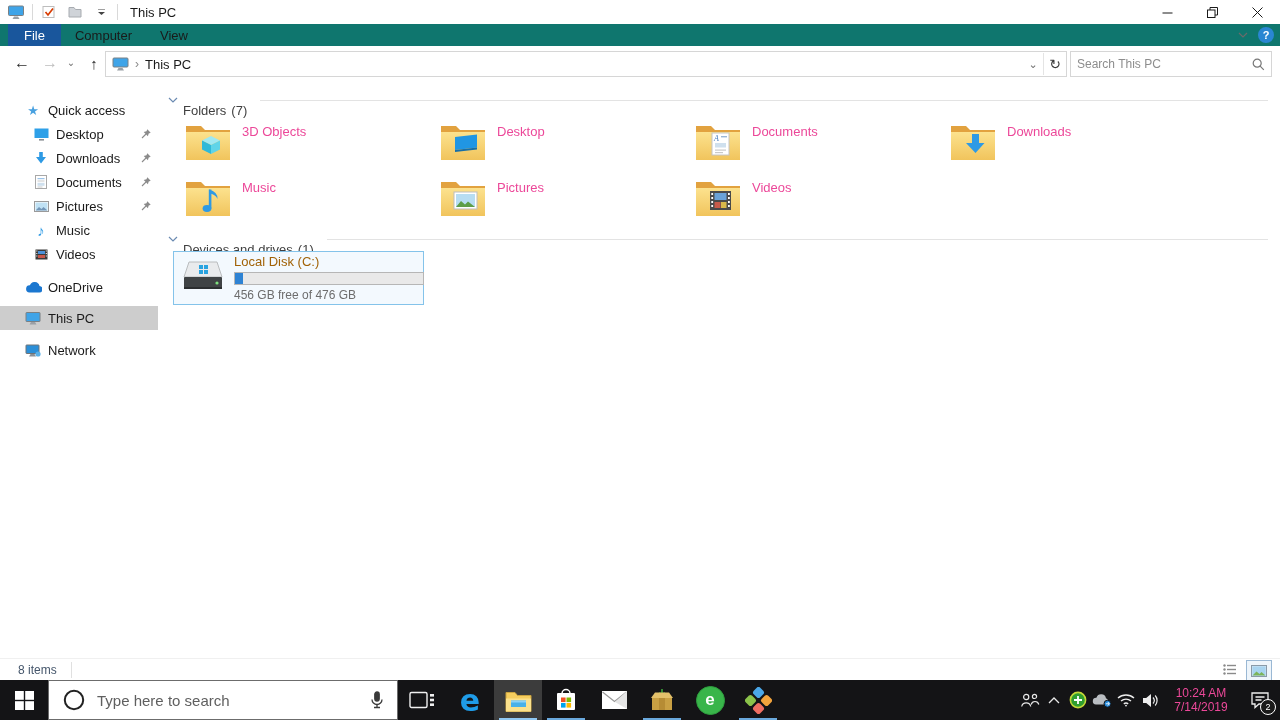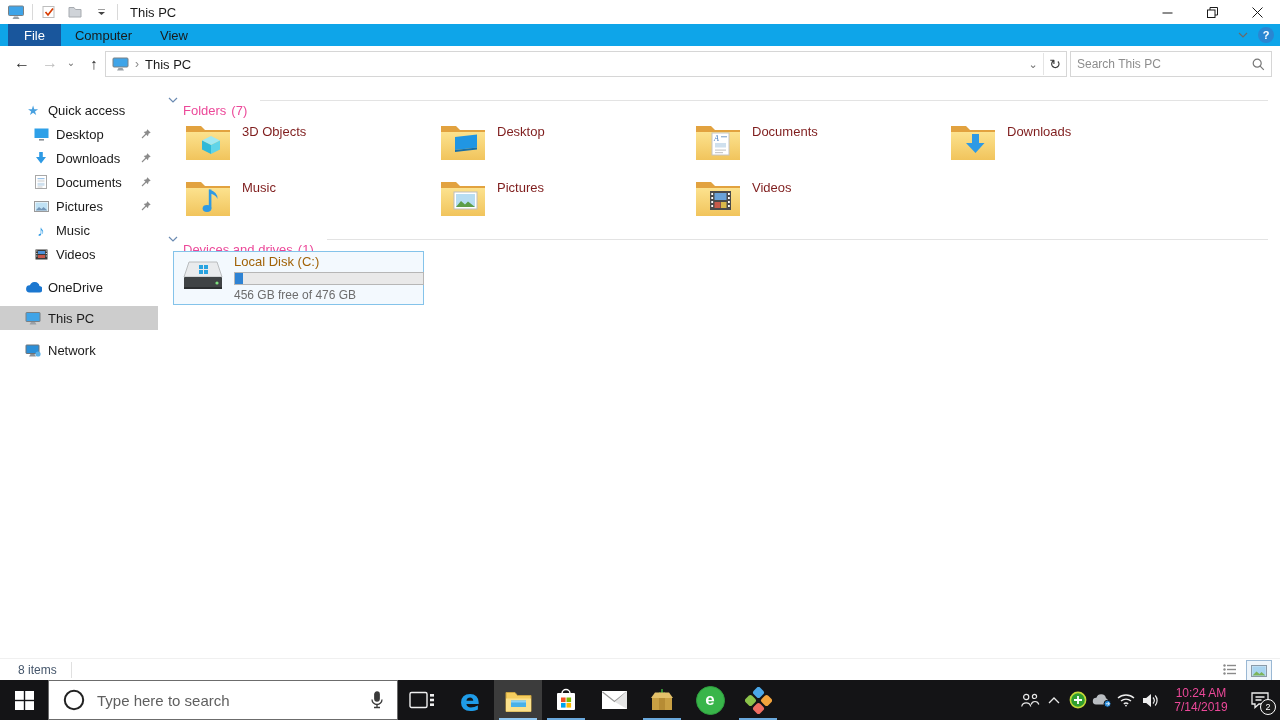--- a/index.html
+++ b/index.html
@@ -12,21 +12,21 @@
   
   .titlebar{position:absolute;left:0;top:0;width:1280px;height:24px;background:#fff;
             display:flex;align-items:center;}
   .qat{display:flex;align-items:center;gap:6px;padding-left:6px;}
   .qat-sep{width:1px;height:16px;background:#d9d9d9;}
   .qat-btn{display:flex;align-items:center;justify-content:center;width:20px;height:20px;}
   .win-title{font-size:13px;color:#1a1a1a;margin-left:6px;}
   .wc{position:absolute;top:0;width:45px;height:24px;display:flex;align-items:center;justify-content:center;}
 
   
-  .ribbontabs{position:absolute;left:0;top:24px;width:1280px;height:22px;background:#0ea5e9;
+  .ribbontabs{position:absolute;left:0;top:24px;width:1280px;height:22px;background:#0f766e;
               border-bottom:1px solid #e4e4e4;display:flex;align-items:stretch;font-size:13px;}
   .rtab{display:flex;align-items:center;justify-content:center;padding:0 14px;color:#1a1a1a;}
   .rtab.active{background:#19569c;color:#fff;margin-left:8px;padding:0 16px;}
   .ribbon-right{position:absolute;right:6px;top:24px;height:22px;display:flex;align-items:center;gap:10px;}
   .help-circle{width:16px;height:16px;border-radius:50%;background:#2a86d2;color:#fff;font-size:11px;
                font-weight:bold;display:flex;align-items:center;justify-content:center;}
 
   
   .navbar{position:absolute;left:0;top:46px;width:1280px;height:34px;background:#fff;
           border-bottom:1px solid #d9d9d9;display:flex;align-items:center;}
@@ -50,25 +50,25 @@
   .s-ico{width:18px;display:flex;justify-content:center;align-items:center;}
   .s-label{margin-left:6px;flex:1;white-space:nowrap;}
   .s-pin{position:absolute;right:6px;top:6px;}
   .ind0 .s-ico{margin-left:24px;}
   .ind1 .s-ico{margin-left:32px;}
 
   
   .main{position:absolute;left:158px;top:80px;width:1122px;height:578px;background:#fff;}
   .gheader{position:absolute;left:10px;right:12px;height:20px;display:flex;align-items:center;gap:5px;}
   .gchev{display:flex;align-items:center;}
-  .gtitle{font-size:13px;color:#ec4899;white-space:nowrap;margin-top:20px;}
+  .gtitle{font-size:13px;color:#404040;white-space:nowrap;margin-top:20px;}
   .gline{flex:1;border-top:1px solid #e3e3e3;margin-left:8px;}
   .tile{position:absolute;width:251px;height:52px;display:flex;}
   .ficon{width:48px;height:44px;margin:3px 0 0 12px;}
-  .flabel{font-size:13px;color:#7f1d1d;margin-left:10px;margin-top:7px;}
+  .flabel{font-size:13px;color:#ec4899;margin-left:10px;margin-top:7px;}
   .drive-tile{position:absolute;left:15px;top:171px;width:249px;height:52px;border:1px solid #84c3ea;
               background:#f3f9fe;display:flex;}
   .d-ico{margin:7px 0 0 8px;}
   .d-col{margin-left:10px;margin-top:2px;}
   .d-name{font-size:13px;color:#a16207;}
   .d-bar{width:188px;height:11px;border:1px solid #b6b6b6;background:#e9e9e9;margin-top:3px;position:relative;}
   .d-fill{position:absolute;left:0;top:0;bottom:0;background:#2e83d4;width:4%;}
   .d-free{font-size:12px;color:#6d6d6d;margin-top:3px;}
 
   

